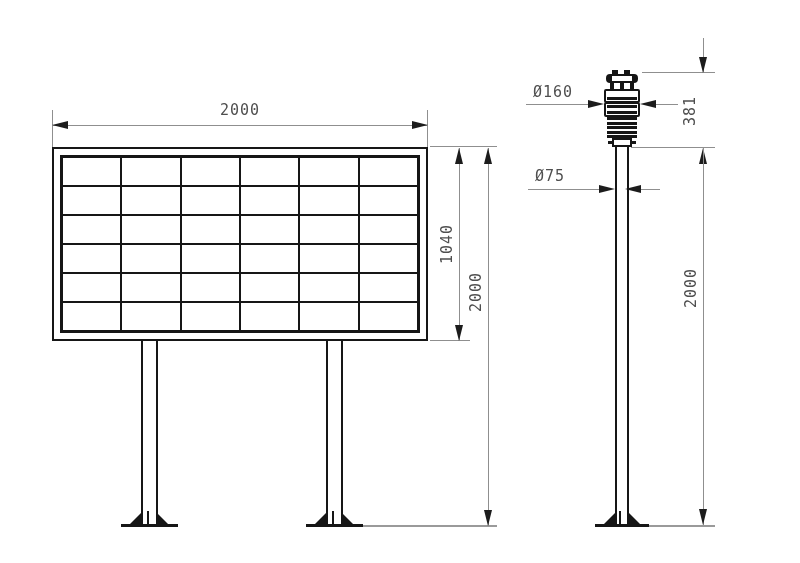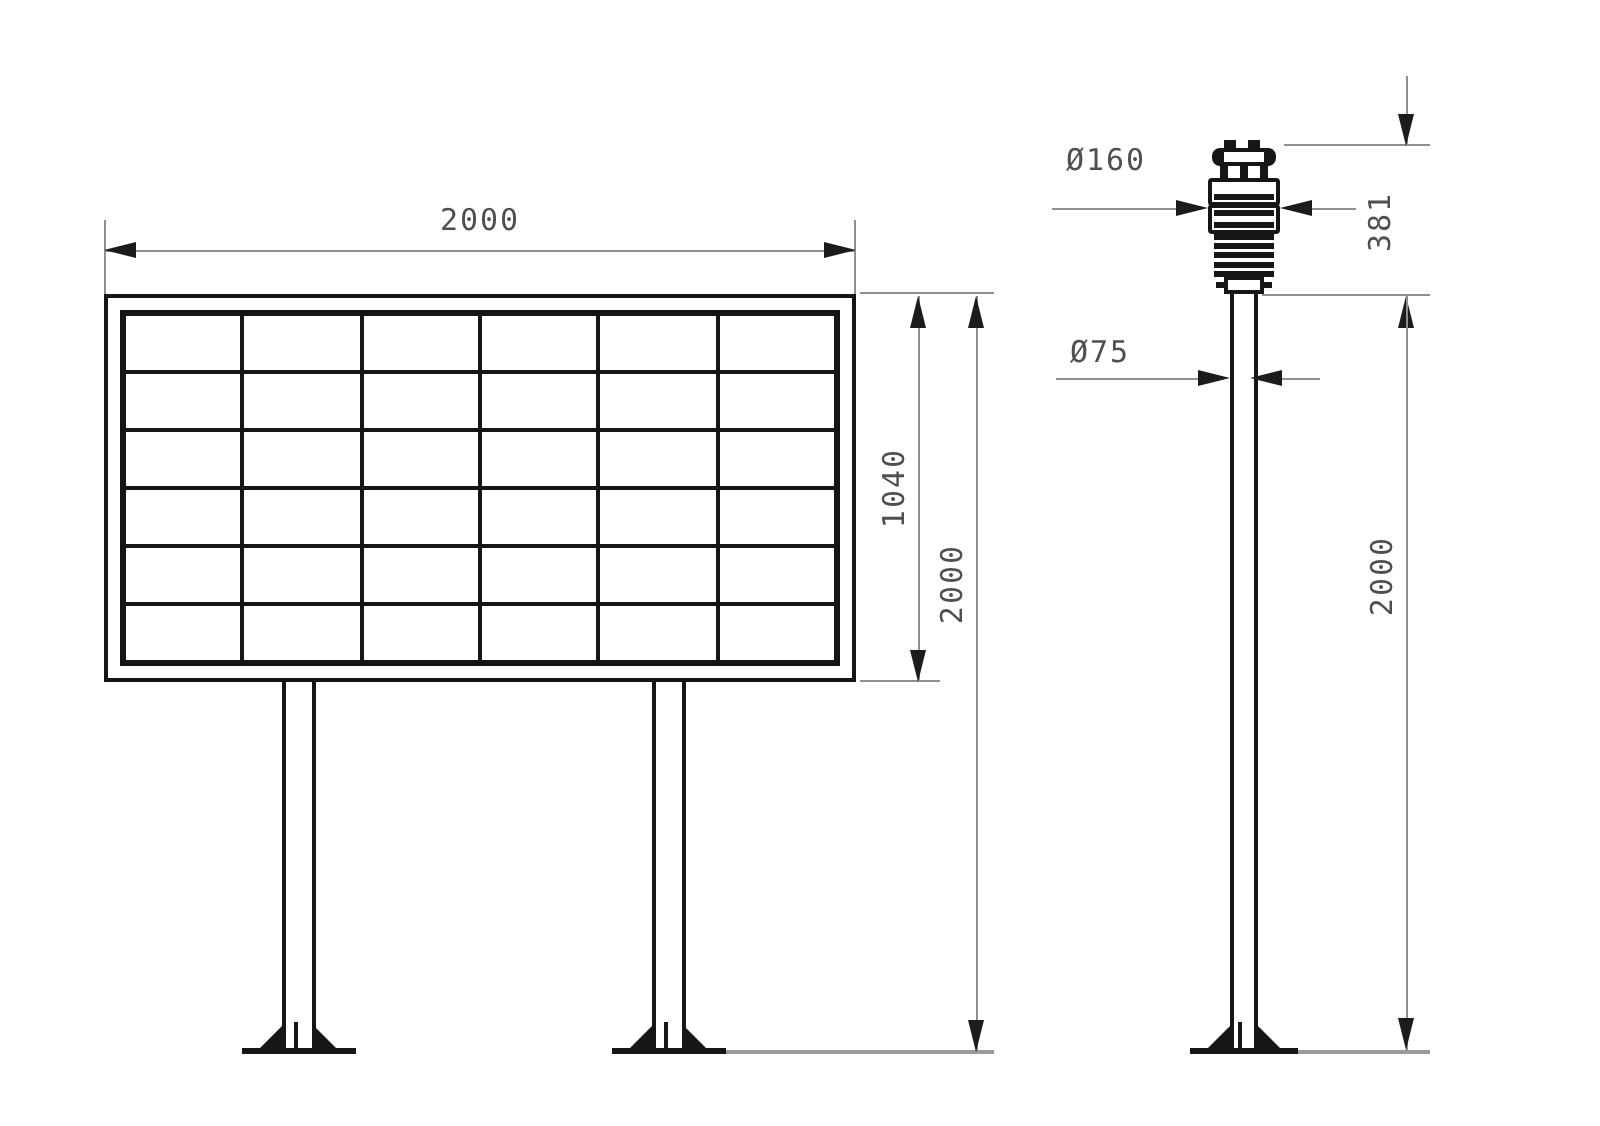--- a/index.html
+++ b/index.html
@@ -139,21 +139,21 @@
   <div class="oline" style="left:632px;top:141px;width:4px;height:3px;"></div>
 
   <div class="abs" style="left:615px;top:146px;width:10px;height:378px;border-left:2px solid #161616;border-right:2px solid #161616;"></div>
 
   <div class="oline" style="left:595px;top:524px;width:54px;height:3px;"></div>
   <div class="gusset-l" style="left:604px;top:512px;"></div>
   <div class="gusset-r" style="left:628px;top:512px;"></div>
   <div class="oline" style="left:619px;top:511px;width:2px;height:13px;"></div>
   <div class="gline" style="left:649px;top:525px;width:66px;height:2px;"></div>
 
-  <div class="dimtext" style="left:526px;top:72px;width:54px;">Ø160</div>
+  <div class="dimtext" style="left:526px;top:84px;width:54px;">Ø160</div>
   <div class="dline" style="left:526px;top:104px;width:62px;height:1px;"></div>
   <div class="arr arr-right" style="left:588px;top:100px;"></div>
   <div class="arr arr-left" style="left:640px;top:100px;"></div>
   <div class="dline" style="left:656px;top:104px;width:22px;height:1px;"></div>
 
   <div class="dimtext" style="left:528px;top:168px;width:44px;">Ø75</div>
   <div class="dline" style="left:528px;top:189px;width:71px;height:1px;"></div>
   <div class="arr arr-right" style="left:599px;top:185px;"></div>
   <div class="arr arr-left" style="left:625px;top:185px;"></div>
   <div class="dline" style="left:641px;top:189px;width:19px;height:1px;"></div>

